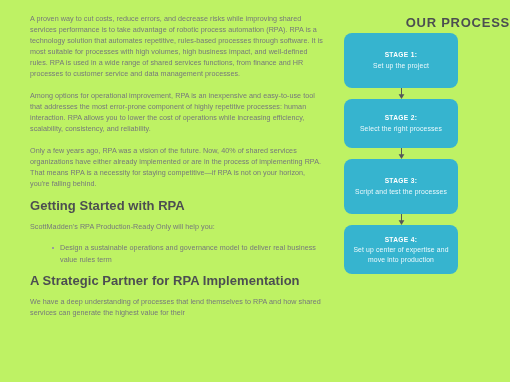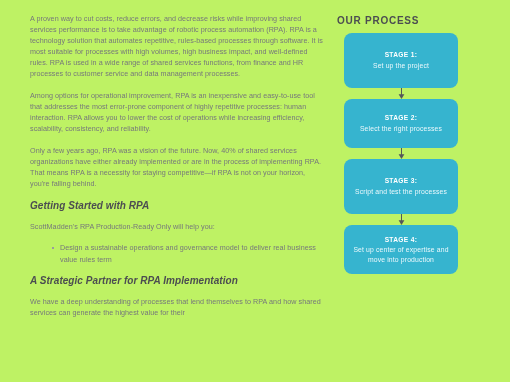--- a/index.html
+++ b/index.html
@@ -38,27 +38,26 @@
   .para {
     font-size: 7.2px;
     line-height: 11.1px;
     color: #76787b;
     margin: 0 0 10.5px 0;
     letter-spacing: 0.04px;
     text-align: left;
   }
 
   .heading {
-    font-size: 10px;
+    font-size: 13px;
     line-height: 11px;
     font-weight: bold;
     color: #4c4e51;
     margin: 0 0 10px 0;
     letter-spacing: 0.05px;
-    font-style: italic;
   }
 
   .bullets {
     list-style: none;
     margin: 0 0 10.5px 0;
     padding: 0 0 0 22px;
   }
   .bullets li {
     position: relative;
     font-size: 7.2px;
@@ -85,22 +84,22 @@
     top: 0;
     width: 173px;
     height: 382px;
   }
 
   .process-title {
     position: absolute;
     top: 15px;
     left: 0;
     width: 173px;
-    text-align: left;
-    font-size: 10px;
+    text-align: right;
+    font-size: 13px;
     font-weight: bold;
     letter-spacing: 0.75px;
     color: #4c4e51;
   }
 
   .flow {
     position: absolute;
     top: 33px;
     left: 7px;
     width: 121px;

